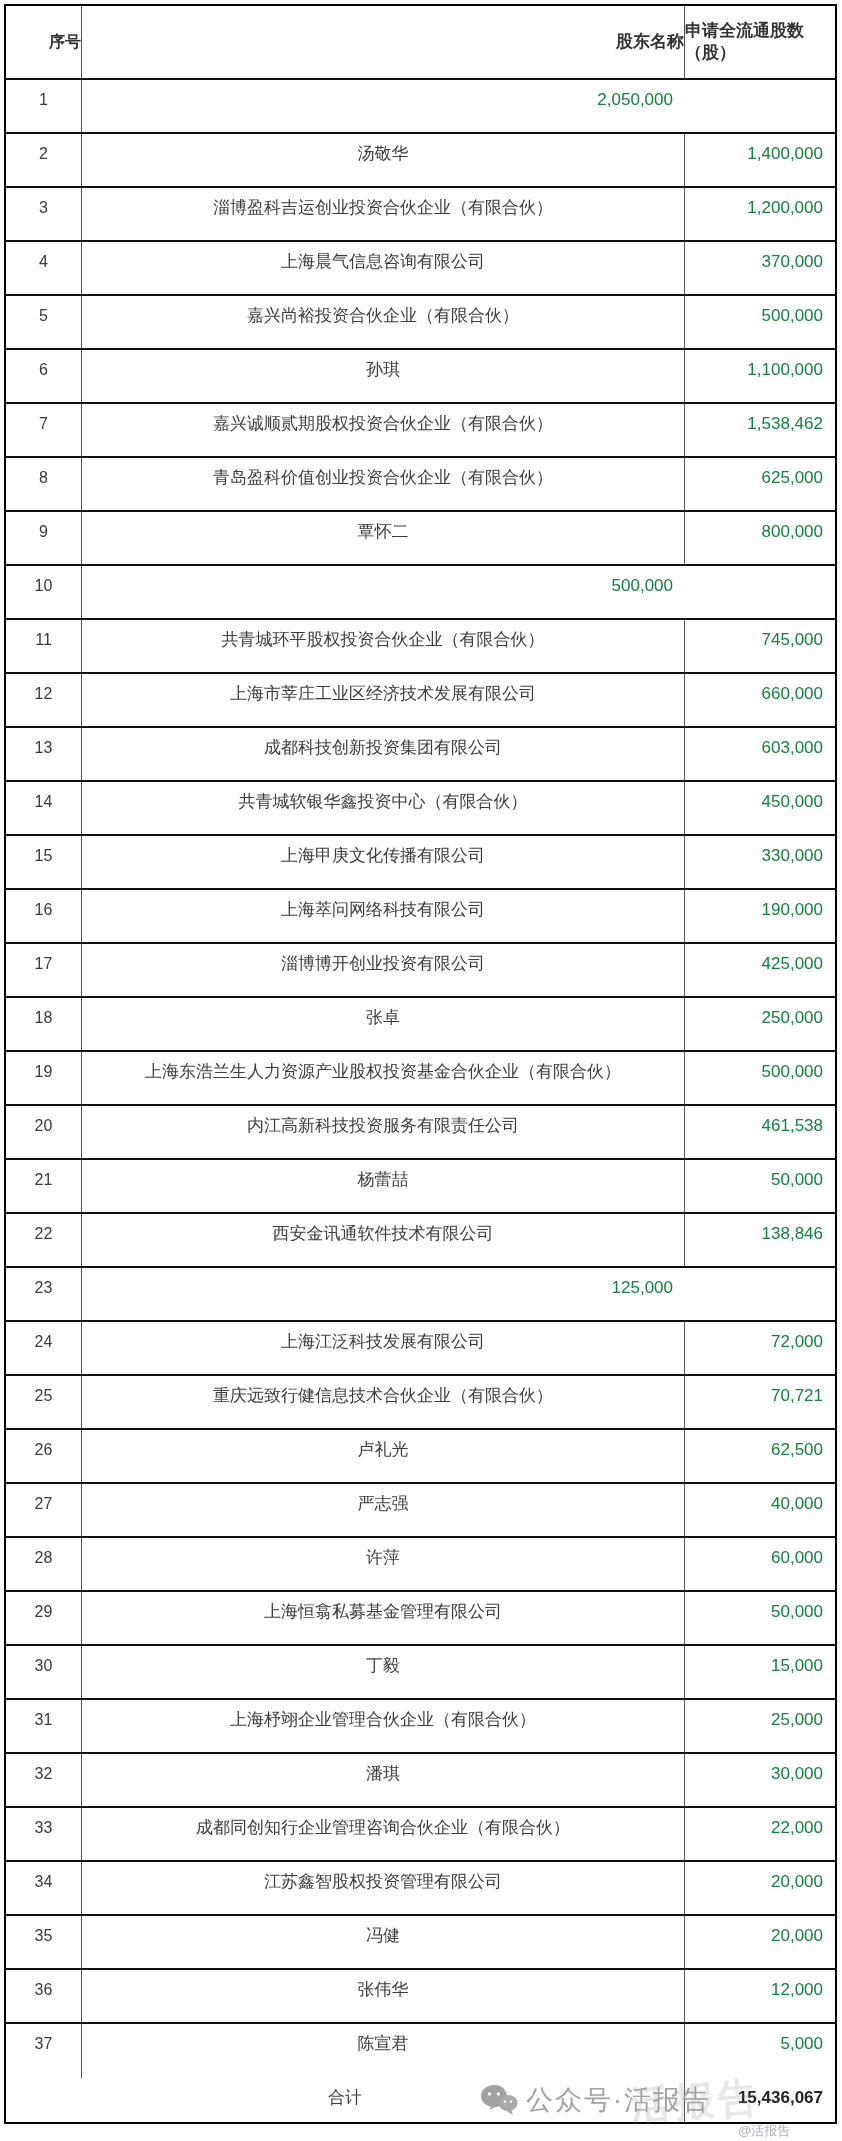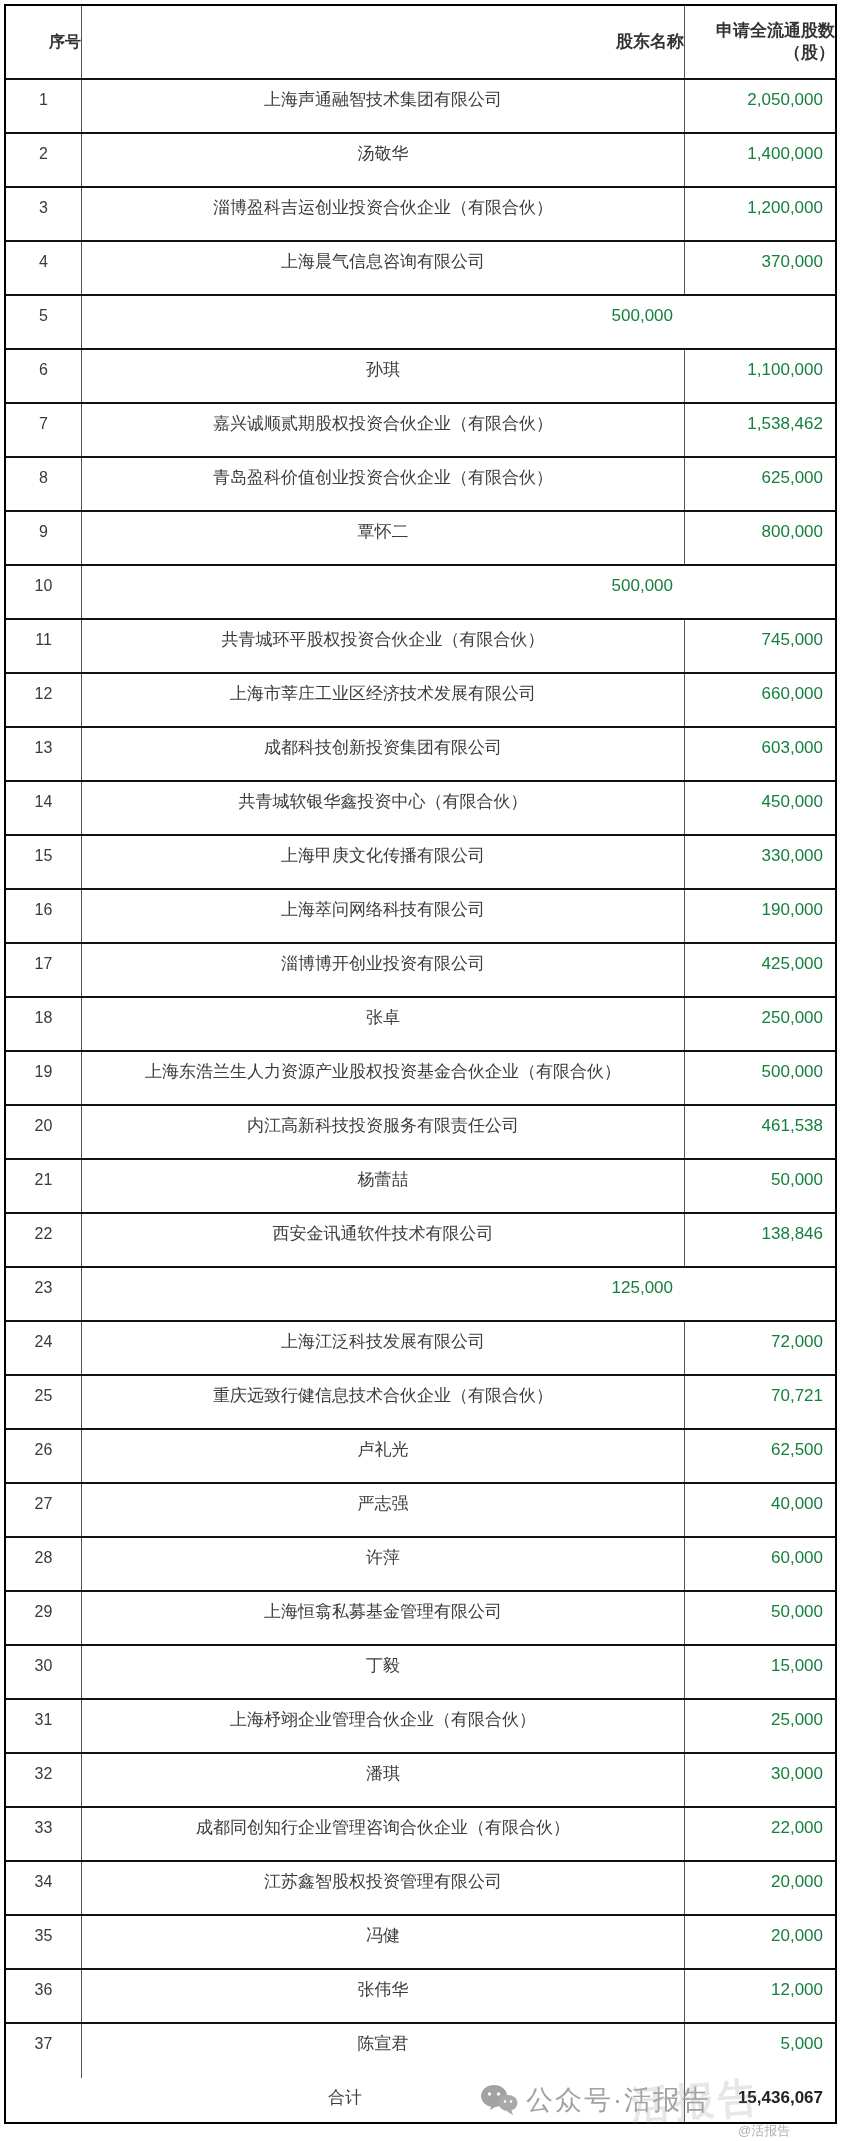--- a/index.html
+++ b/index.html
@@ -51,21 +51,21 @@
   .c-num { text-align: right; padding-right: 12px; color: #15803d; }
   .t-head .cell {
     font-weight: bold;
     color: #333;
     display: flex;
     flex-direction: column;
     justify-content: center;
     align-items: flex-end;
     padding-top: 0;
   }
-  .t-head .c-num { align-items: flex-end; padding-right: 0; }
+  .t-head .c-num { align-items: flex-start; padding-right: 0; }
   .t-total .c-name { font-size: 17px; }
   .t-total .c-num { font-weight: bold; color: #222; }
 
   
   .watermark {
     position: absolute;
     left: 480px;
     top: 2078px;
     width: 360px;
     height: 63px;
@@ -114,40 +114,40 @@
     </div>
     <div class="cell c-num">
       <span>申请全流通股数</span>
       <span>（股）</span>
     </div>
   </div>
 
   <div id="table-body">
       <div class="t-row t-data">
         <div class="cell c-idx">1</div>
-        <div class="cell c-name">上海声通融智技术集团有限公司</div>
         <div class="cell c-num">2,050,000</div>
       </div>
       <div class="t-row t-data">
         <div class="cell c-idx">2</div>
         <div class="cell c-name">汤敬华</div>
         <div class="cell c-num">1,400,000</div>
       </div>
       <div class="t-row t-data">
         <div class="cell c-idx">3</div>
         <div class="cell c-name">淄博盈科吉运创业投资合伙企业（有限合伙）</div>
         <div class="cell c-num">1,200,000</div>
       </div>
       <div class="t-row t-data">
         <div class="cell c-idx">4</div>
         <div class="cell c-name">上海晨气信息咨询有限公司</div>
         <div class="cell c-num">370,000</div>
       </div>
       <div class="t-row t-data">
         <div class="cell c-idx">5</div>
+        <div class="cell c-name">嘉兴尚裕投资合伙企业（有限合伙）</div>
         <div class="cell c-num">500,000</div>
       </div>
       <div class="t-row t-data">
         <div class="cell c-idx">6</div>
         <div class="cell c-name">孙琪</div>
         <div class="cell c-num">1,100,000</div>
       </div>
       <div class="t-row t-data">
         <div class="cell c-idx">7</div>
         <div class="cell c-name">嘉兴诚顺贰期股权投资合伙企业（有限合伙）</div>

